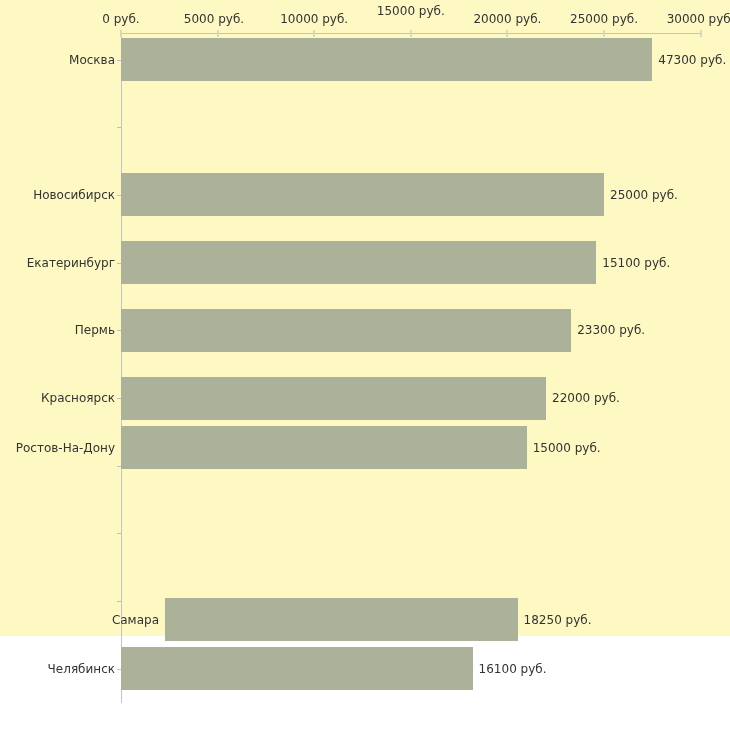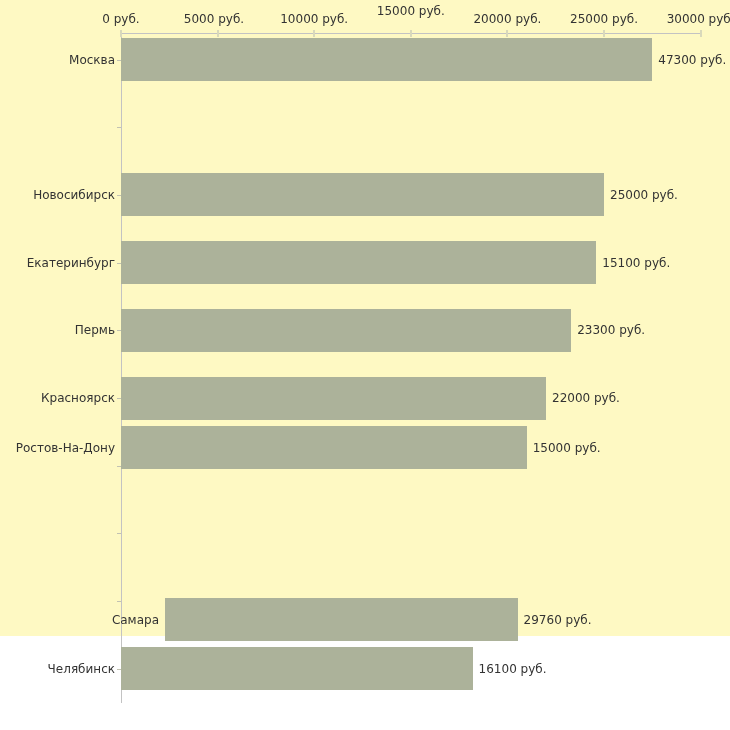--- a/index.html
+++ b/index.html
@@ -122,21 +122,21 @@
     <div class="bar-row" style="top: 426px; height: 43px;">
       <div class="category-label">Ростов-На-Дону</div>
       <div class="bar" style="width: 405.7px; background: rgb(172, 178, 154);"></div>
       <div class="value-label">15000 руб.</div>
     </div>
     <div class="y-tick-dash" style="top: 465.7px; background: rgb(194, 194, 178);"></div>
     <div class="y-tick-dash" style="top: 533.4px; background: rgb(194, 194, 178);"></div>
     <div class="bar-row" style="top: 598px; height: 43px; margin-left: 44px;">
       <div class="category-label">Самара</div>
       <div class="bar" style="width: 352.6px; background: rgb(172, 178, 154);"></div>
-      <div class="value-label">29760 руб.</div>
+      <div class="value-label">18250 руб.</div>
     </div>
     <div class="y-tick-dash" style="top: 601.1px; background: rgb(194, 194, 178);"></div>
     <div class="bar-row" style="top: 647.3px; height: 43px;">
       <div class="category-label">Челябинск</div>
       <div class="bar" style="width: 351.6px; background: rgb(172, 178, 154);"></div>
       <div class="value-label">16100 руб.</div>
     </div>
     <div class="y-tick-dash" style="top: 668.8px; background: rgb(194, 194, 178);"></div>
   </div>
 

